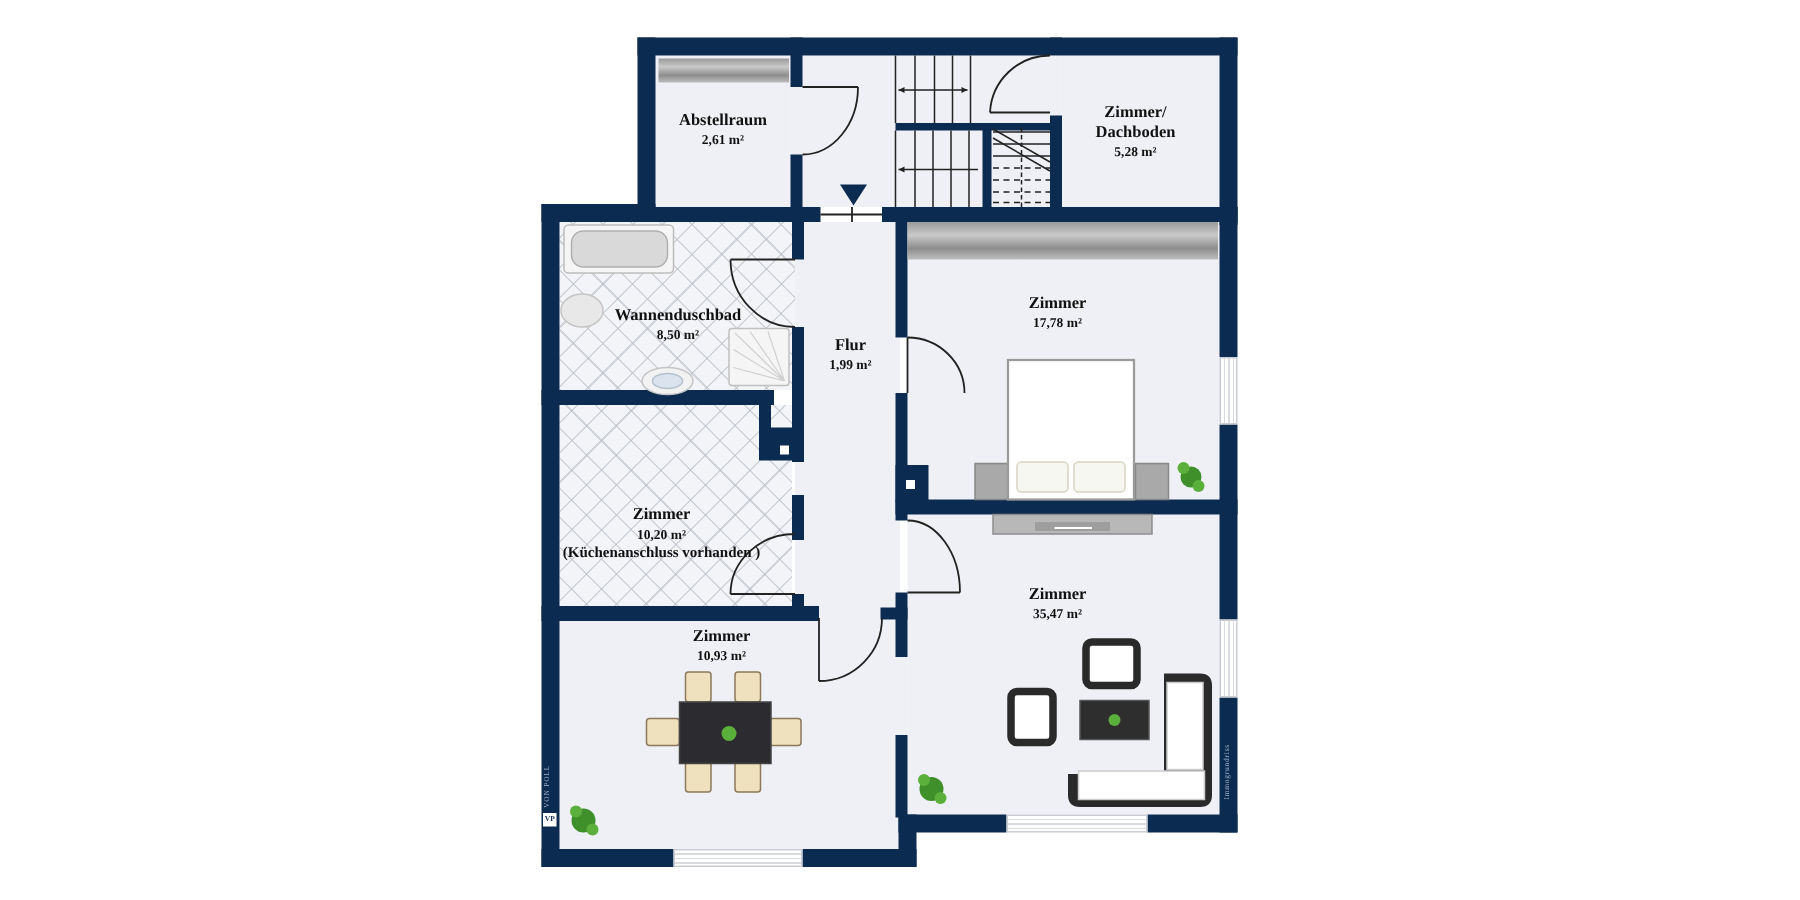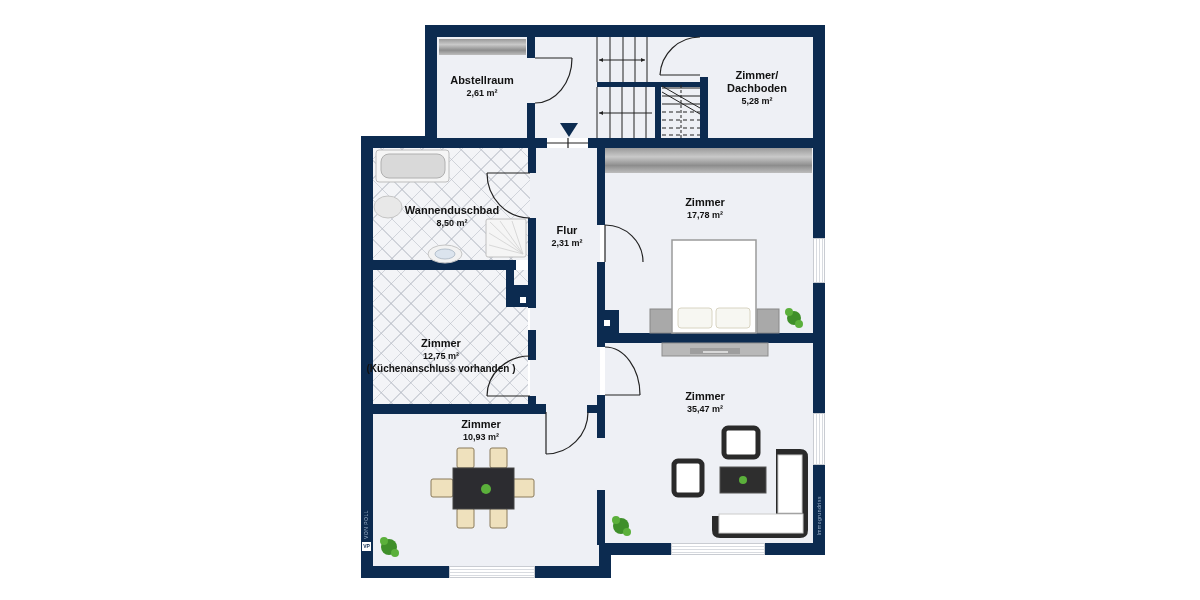--- a/index.html
+++ b/index.html
@@ -1,17 +1,17 @@
 <!DOCTYPE html>
 <html><head>
 <meta charset="utf-8">
 <style>
   html, body { margin:0; padding:0; background:#ffffff; }
   body { width:1200px; height:600px; position:relative; overflow:hidden; font-family:"Liberation Sans", sans-serif; }
-  .plan { position:absolute; left:0; top:0; width:1200px; height:600px; }
+  .plan { position:absolute; left:0; top:0; width:1200px; height:600px;font-family:Liberation Serif, serif; }
   .abs { position:absolute; }
   .floor { position:absolute; background:#eef0f5; }
   .tile { background-color:#f3f4f7;
     background-image:
       repeating-linear-gradient(45deg, rgba(180,185,195,0.55) 0 1px, transparent 1px 14px),
       repeating-linear-gradient(-45deg, rgba(180,185,195,0.55) 0 1px, transparent 1px 14px); }
   .wall { position:absolute; background:#0c2b50; }
   .win { position:absolute; background:#ffffff; border:1px solid #c9ccd2; box-sizing:border-box; }
   .win.h { background: repeating-linear-gradient(180deg, #ffffff 0 2px, #d8dbe0 2px 3px); }
   .win.v { background: repeating-linear-gradient(90deg, #ffffff 0 2px, #d8dbe0 2px 3px); }
@@ -214,29 +214,29 @@
     <div class="name">Zimmer/</div>
     <div class="name">Dachboden</div>
     <div class="area">5,28 m²</div>
   </div>
   <div class="label" style="left:452px;top:204px;">
     <div class="name">Wannenduschbad</div>
     <div class="area">8,50 m²</div>
   </div>
   <div class="label" style="left:567px;top:224px;">
     <div class="name">Flur</div>
-    <div class="area">2,31 m²</div>
+    <div class="area">1,99 m²</div>
   </div>
   <div class="label" style="left:705px;top:196px;">
     <div class="name">Zimmer</div>
     <div class="area">17,78 m²</div>
   </div>
   <div class="label" style="left:441px;top:337px;">
     <div class="name">Zimmer</div>
-    <div class="area">12,75 m²</div>
+    <div class="area">10,20 m²</div>
     <div class="note">(Küchenanschluss vorhanden )</div>
   </div>
   <div class="label" style="left:705px;top:390px;">
     <div class="name">Zimmer</div>
     <div class="area">35,47 m²</div>
   </div>
   <div class="label" style="left:481px;top:418px;">
     <div class="name">Zimmer</div>
     <div class="area">10,93 m²</div>
   </div>

